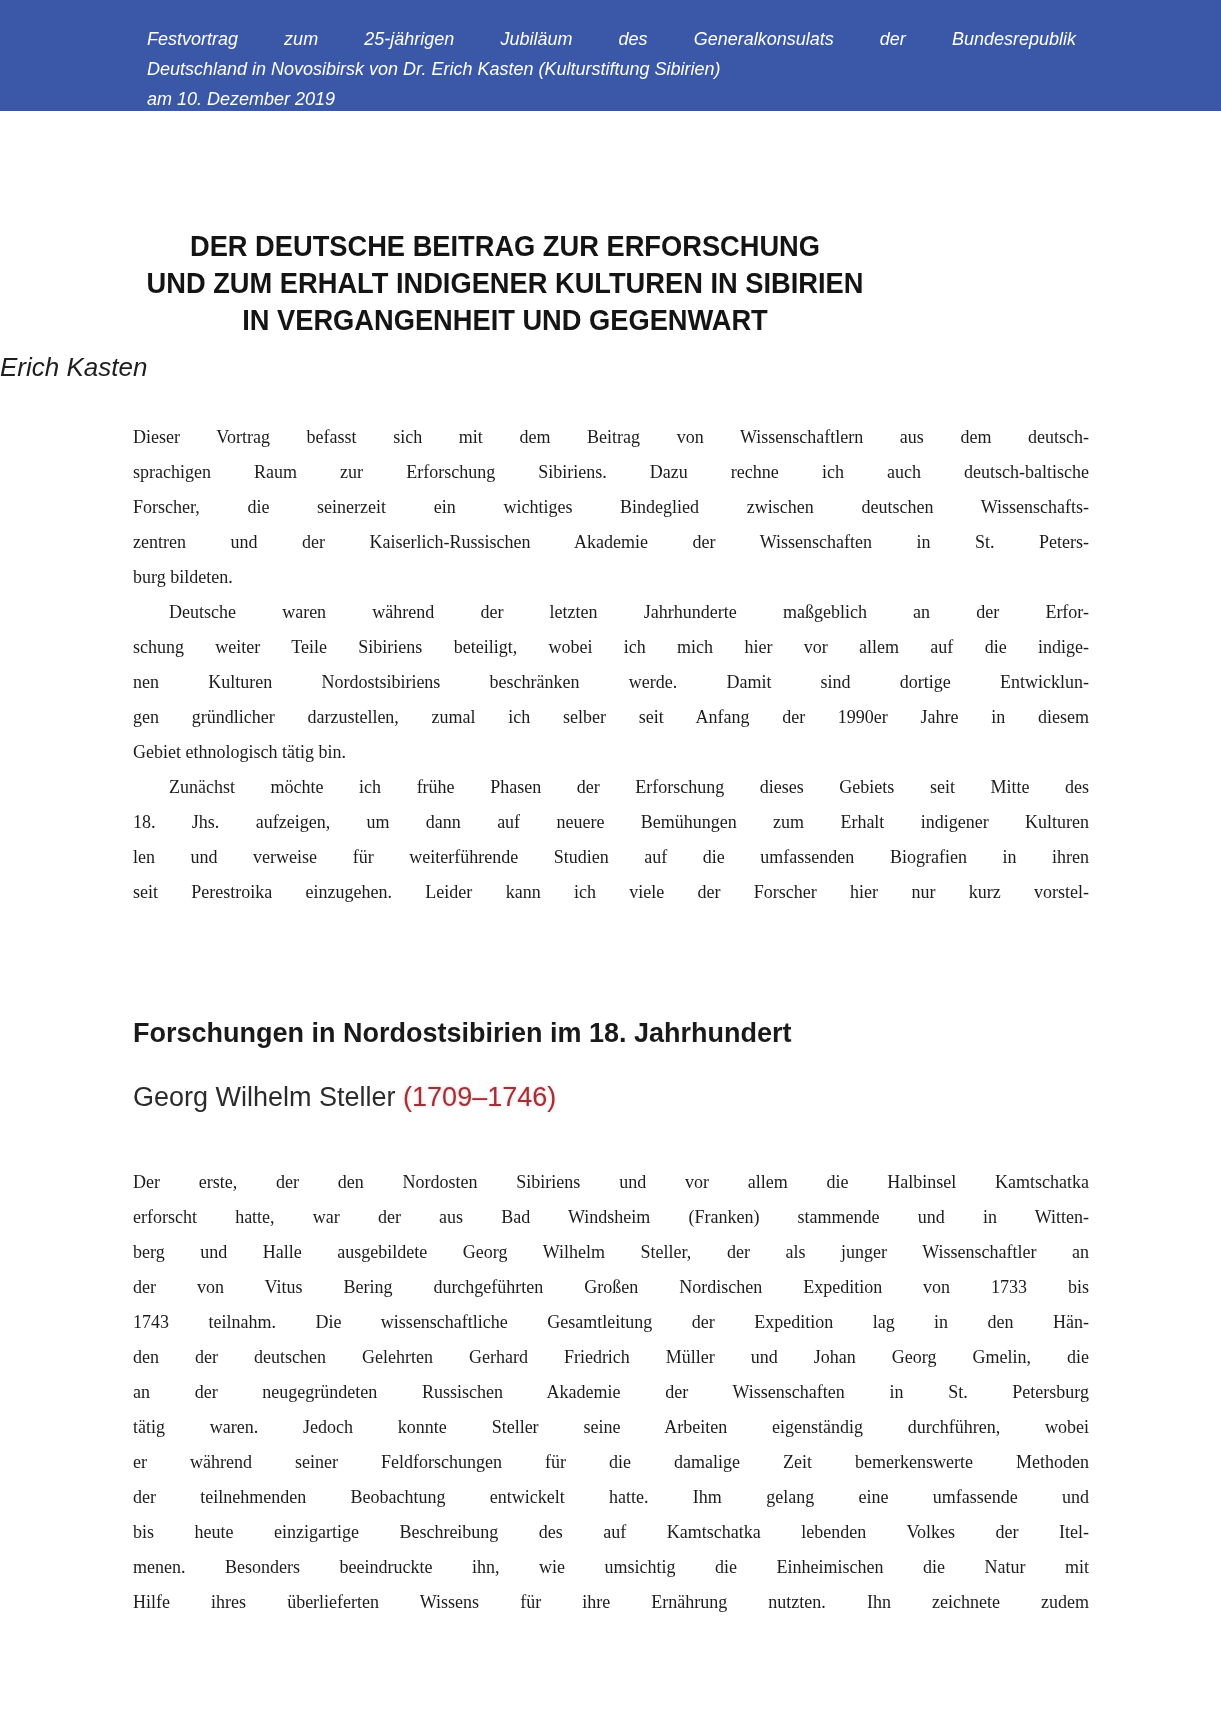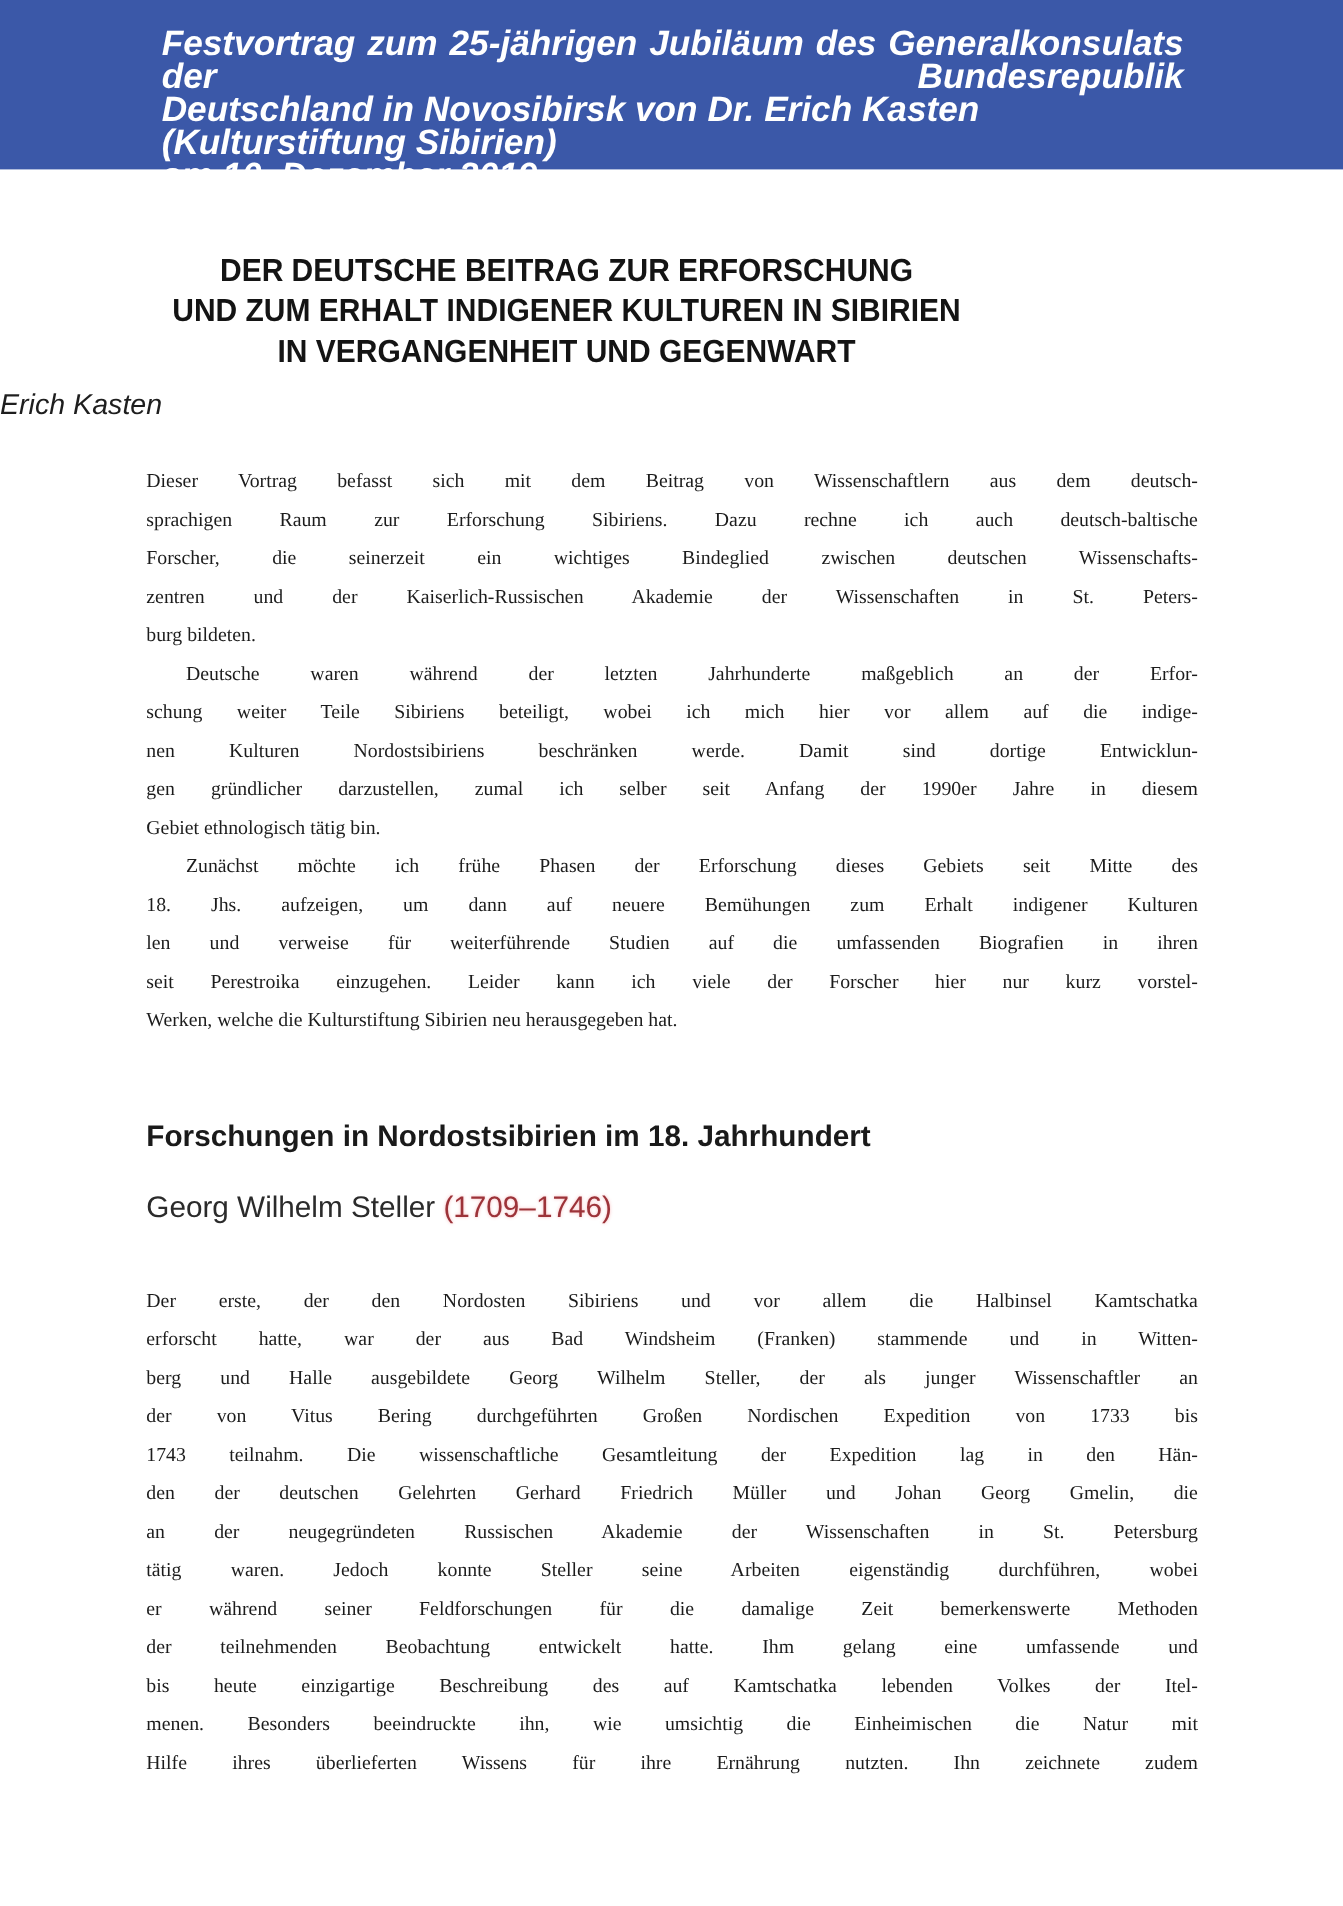--- a/index.html
+++ b/index.html
@@ -4,34 +4,34 @@
 <style>
   html,body { margin:0; padding:0; background:#ffffff; }
   .page {
     position:relative; width:1221px; height:1733px;
     background:#ffffff; overflow:hidden;
     font-family:"Liberation Serif", serif; color:#1c1c1c;
   }
 
   
   .banner {
-    position:absolute; top:0; left:0; width:1221px; height:154px;
+    position:absolute; top:0; left:0; width:1221px; height:111px;
     box-sizing:border-box; padding:24px 145px 0 147px;
     font-family:"Liberation Sans", sans-serif; font-style:italic;
-    font-size:32px; line-height:30px; color:#ffffff;font-weight:bold;
+    font-size:18px; line-height:30px; color:#ffffff;
   }
   .banner .bline.just { text-align:justify; text-align-last:justify; }
   .banner .edition { text-align:right; margin-top:1px; }
   .banner .edition .reg { font-style:normal; }
 
   
   .title {
     position:absolute; top:228px; left:0; width:1010px;
     text-align:center; font-family:"Liberation Sans", sans-serif;
-    font-weight:bold; font-size:29px; line-height:37px; color:#141414;padding-left:10px;
+    font-weight:bold; font-size:29px; line-height:37px; color:#141414;
   }
   .title .tline { transform:scaleX(0.94); transform-origin:50% 50%; }
   .author {
     position:absolute; top:352px; left:0; width:1148px; text-align:left;
     font-family:"Liberation Sans", sans-serif; font-style:italic;
     font-size:26px; color:#1e1e1e;
   }
 
   
   .textcol {
@@ -93,21 +93,20 @@
         <div class="line">schung weiter Teile Sibiriens beteiligt, wobei ich mich hier vor allem auf die indige-</div>
         <div class="line">nen Kulturen Nordostsibiriens beschränken werde. Damit sind dortige Entwicklun-</div>
         <div class="line">gen gründlicher darzustellen, zumal ich selber seit Anfang der 1990er Jahre in diesem</div>
         <div class="line end">Gebiet ethnologisch tätig bin.</div>
       </div>
     <div>
         <div class="line indent">Zunächst möchte ich frühe Phasen der Erforschung dieses Gebiets seit Mitte des</div>
         <div class="line">18. Jhs. aufzeigen, um dann auf neuere Bemühungen zum Erhalt indigener Kulturen</div>
         <div class="line">len und verweise für weiterführende Studien auf die umfassenden Biografien in ihren</div>
         <div class="line">seit Perestroika einzugehen. Leider kann ich viele der Forscher hier nur kurz vorstel-</div>
-        <div class="line end">Werken, welche die Kulturstiftung Sibirien neu herausgegeben hat.</div>
       </div>
   </div>
 
   <div class="heading">Forschungen in Nordostsibirien im 18. Jahrhundert</div>
 
   <div class="subheading"><span>Georg Wilhelm Steller </span><span class="dates" style="color: rgb(156, 51, 57);">(1709–1746)</span></div>
 
   <div class="textcol" id="steller-block">
     <div>
         <div class="line">Der erste, der den Nordosten Sibiriens und vor allem die Halbinsel Kamtschatka</div>

